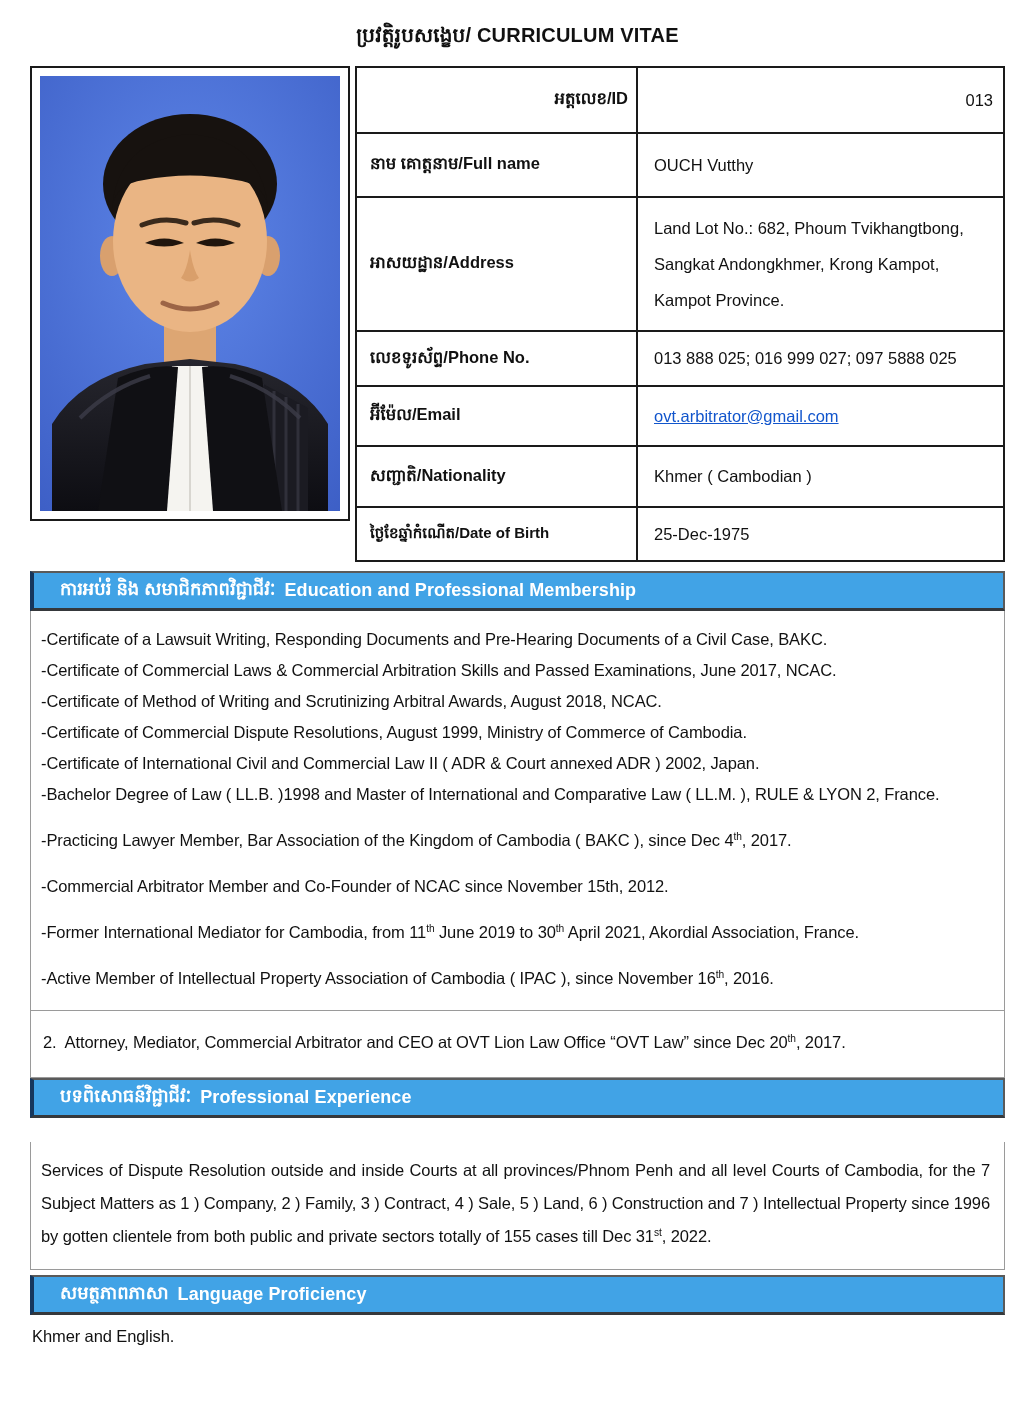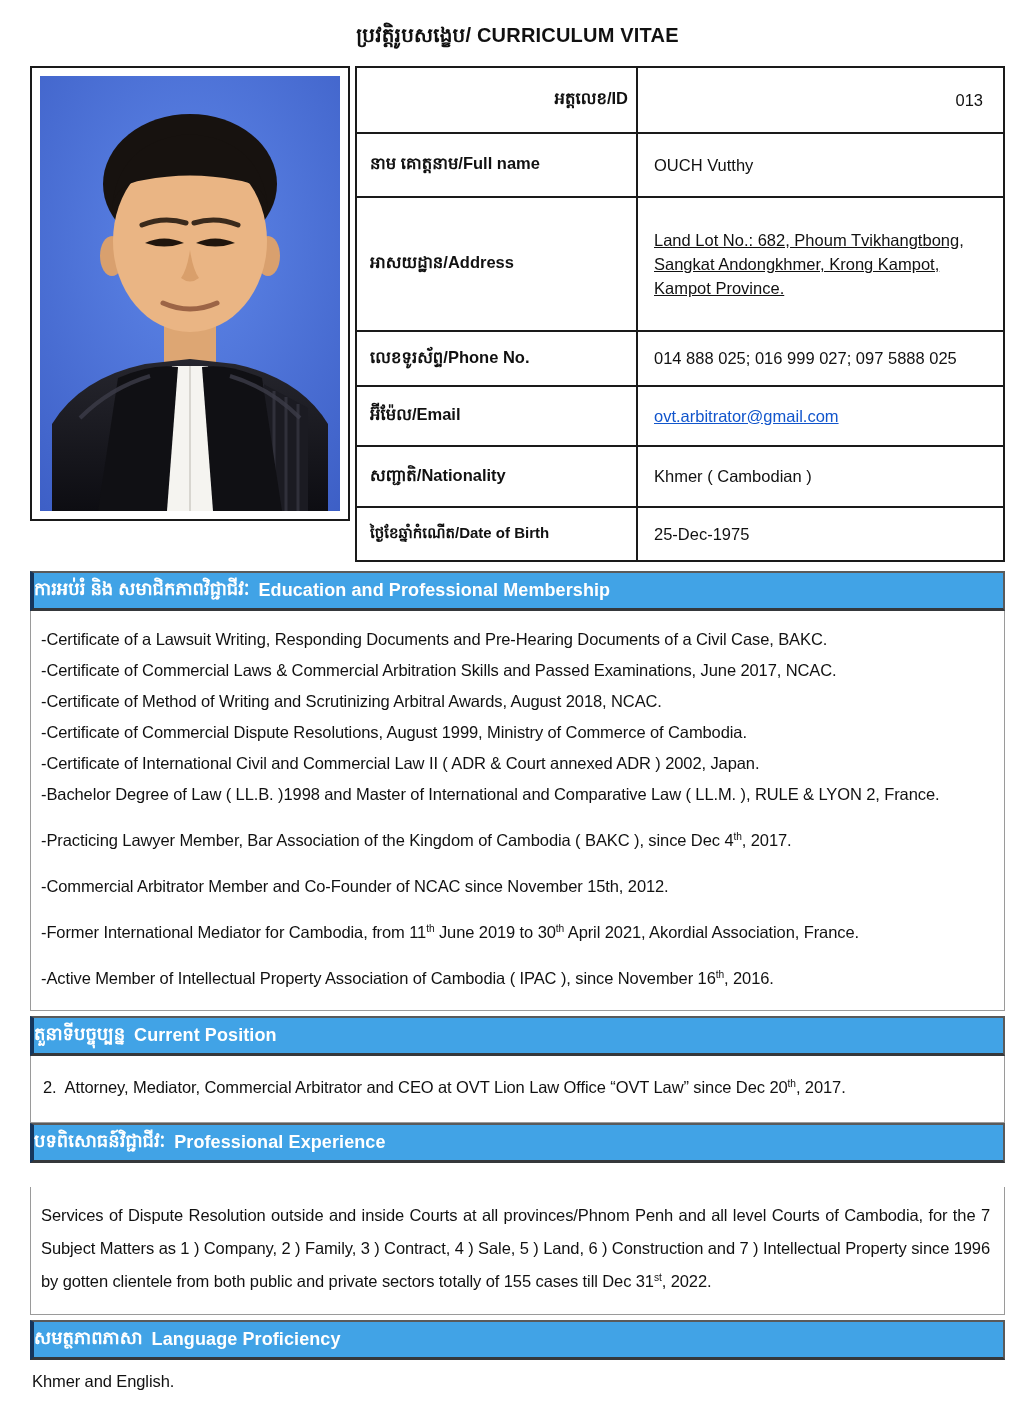--- a/index.html
+++ b/index.html
@@ -5,34 +5,34 @@
   html,body{margin:0;padding:0;background:#fff;}
   body{width:1032px;min-height:1408px;font-family:"Liberation Sans",sans-serif;color:#111;}
   .page{padding:12px 27px 40px 30px;box-sizing:border-box;}
   .title{text-align:center;font-weight:bold;font-size:20px;margin:10px 0 14px 0;letter-spacing:0.2px;}
   .top{display:flex;gap:5px;align-items:flex-start;}
   .photo-cell{width:320px;height:455px;box-sizing:border-box;border:2px solid #1a1a1a;background:#fff;padding:8px;flex:none;}
   .photo-cell svg{display:block;width:100%;height:100%;}
   .info-table{border-collapse:collapse;width:650px;table-layout:fixed;}
   .info-table td{border:2px solid #1a1a1a;vertical-align:middle;overflow:hidden;}
   td.lbl{width:258px;padding:2px 8px 2px 13px;font-weight:bold;font-size:16.5px;}
-  td.val{padding:2px 20px 2px 16px;font-size:16.5px;}
+  td.val{padding:2px 10px 2px 16px;font-size:16.5px;}
   tr.r-id td{height:60px;text-align:right;}
   tr.r-name td{height:58px;}
   tr.r-addr td{height:128px;}
   tr.r-phone td{height:49px;border-radius:25px;}
   tr.r-email td{height:54px;}
   tr.r-nat td{height:55px;}
   tr.r-dob td{height:48px;}
-  td.val.addr{line-height:24px;text-decoration:underline;}
+  td.val.addr{line-height:36px;}
   td.lbl.small{font-size:15px;}
   .email-link{color:#1155CC;text-decoration:underline;cursor:pointer;}
   .bar{height:40px;background:#41A3E6;border-top:2px solid #5a5a5a;border-right:2px solid #5a5a5a;
        border-bottom:3px solid #35383b;border-left:4px solid #16365C;
-       display:flex;align-items:center;color:#fff;font-weight:bold;box-sizing:border-box;}
+       display:flex;align-items:center;padding-left:26px;color:#fff;font-weight:bold;box-sizing:border-box;}
   .bar .kh{font-size:18px;margin-right:9px;}
   .bar .en{font-size:18px;letter-spacing:0.1px;}
   .mt8{margin-top:9px;} .mt5{margin-top:5px;} .mt0{margin-top:0;}
   .box{border:1px solid #9a9a9a;border-top:none;background:#fff;}
   .edu-box{padding:13px 12px 16px 10px;}
   .edu-item{font-size:16.5px;line-height:31px;white-space:pre-wrap;letter-spacing:-0.1px;}
   .edu-item:nth-child(n+7){margin-top:15px;}
   .cp-box{padding:17px 12px 20px 12px;}
   .cp-item{font-size:16.5px;line-height:29px;white-space:pre-wrap;letter-spacing:-0.1px;}
   .cp-item + .cp-item{margin-top:15px;}
@@ -97,21 +97,21 @@
         <tr class="r-name">
           <td class="lbl">នាម គោត្តនាម/Full name</td>
           <td class="val">OUCH Vutthy</td>
         </tr>
         <tr class="r-addr">
           <td class="lbl">អាសយដ្ឋាន/Address</td>
           <td class="val addr">Land Lot No.: 682, Phoum Tvikhangtbong, Sangkat Andongkhmer, Krong Kampot, Kampot Province.</td>
         </tr>
         <tr class="r-phone">
           <td class="lbl">លេខទូរស័ព្ទ/Phone No.</td>
-          <td class="val">014 888 025; 016 999 027; 097 5888 025</td>
+          <td class="val">013 888 025; 016 999 027; 097 5888 025</td>
         </tr>
         <tr class="r-email">
           <td class="lbl">អ៊ីម៉ែល/Email</td>
           <td class="val"><a class="email-link">ovt.arbitrator@gmail.com</a></td>
         </tr>
         <tr class="r-nat">
           <td class="lbl">សញ្ជាតិ/Nationality</td>
           <td class="val">Khmer ( Cambodian )</td>
         </tr>
         <tr class="r-dob">
@@ -132,24 +132,20 @@
       <div class="edu-item">-Certificate of Method of Writing and Scrutinizing Arbitral Awards, August 2018, NCAC.</div>
       <div class="edu-item">-Certificate of Commercial Dispute Resolutions, August 1999, Ministry of Commerce of Cambodia.</div>
       <div class="edu-item">-Certificate of International Civil and Commercial Law II ( ADR &amp; Court annexed ADR ) 2002, Japan.</div>
       <div class="edu-item">-Bachelor Degree of Law ( LL.B. )1998 and Master of International and Comparative Law ( LL.M. ), RULE &amp; LYON 2, France.</div>
       <div class="edu-item">-Practicing Lawyer Member, Bar Association of the Kingdom of Cambodia ( BAKC ), since Dec 4<sup>th</sup>, 2017.</div>
       <div class="edu-item">-Commercial Arbitrator Member and Co-Founder of NCAC since November 15th, 2012.</div>
       <div class="edu-item">-Former International Mediator for Cambodia, from 11<sup>th</sup> June 2019 to 30<sup>th</sup> April 2021, Akordial Association, France.</div>
       <div class="edu-item">-Active Member of Intellectual Property Association of Cambodia ( IPAC ), since November 16<sup>th</sup>, 2016.</div>
     </div>
 
-  <div class="bar mt5">
-    <span class="kh">តួនាទីបច្ចុប្បន្ន</span>
-    <span class="en">Current Position</span>
-  </div>
   <div class="box cp-box">
       <div class="cp-item">2.  Attorney, Mediator, Commercial Arbitrator and CEO at OVT Lion Law Office “OVT Law” since Dec 20<sup>th</sup>, 2017.</div>
     </div>
 
   <div class="bar mt0">
     <span class="kh">បទពិសោធន៍វិជ្ជាជីវៈ</span>
     <span class="en">Professional Experience</span>
   </div>
   <div class="box exp-box">
     <div class="exp-par">Services of Dispute Resolution outside and inside Courts at all provinces/Phnom Penh and all level Courts of Cambodia, for the 7 Subject Matters as 1 ) Company, 2 ) Family, 3 ) Contract, 4 ) Sale, 5 ) Land, 6 ) Construction and 7 ) Intellectual Property since 1996 by gotten clientele from both public and private sectors totally of 155 cases till Dec 31<sup>st</sup>, 2022.</div>

